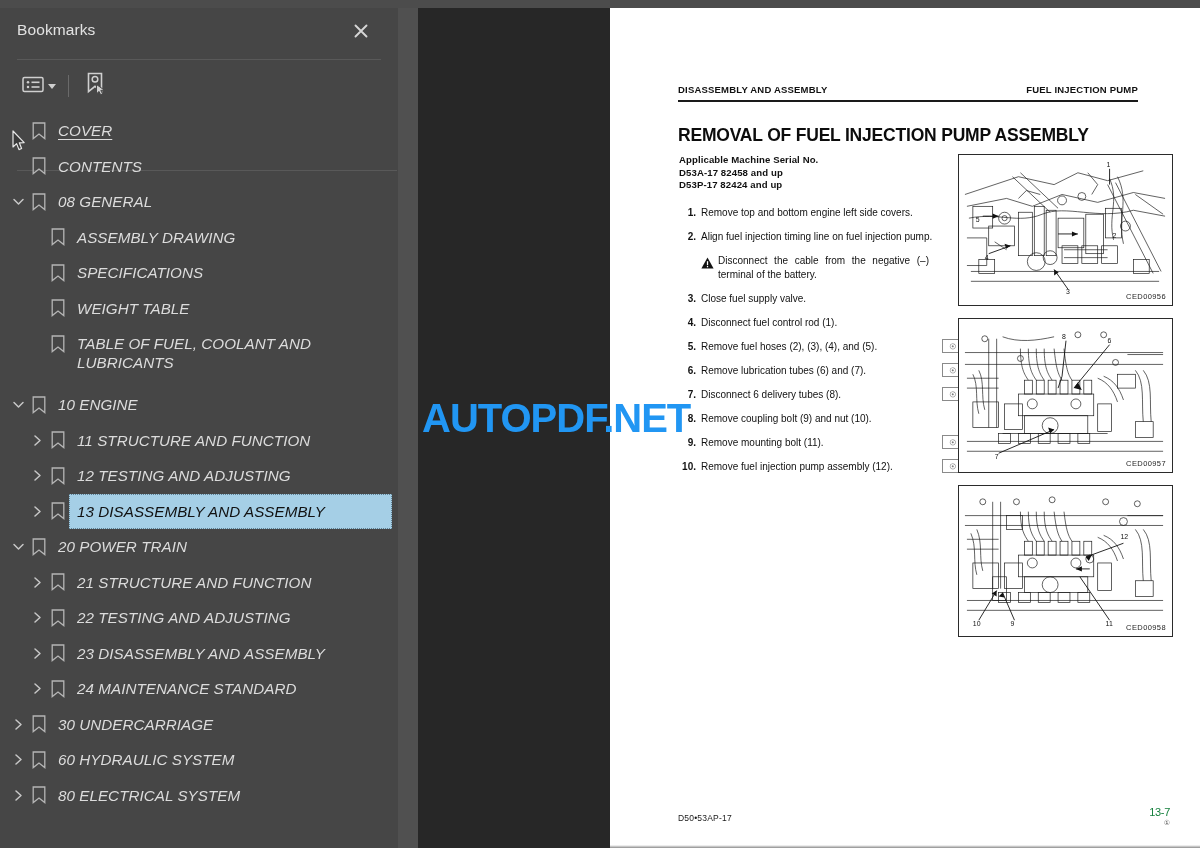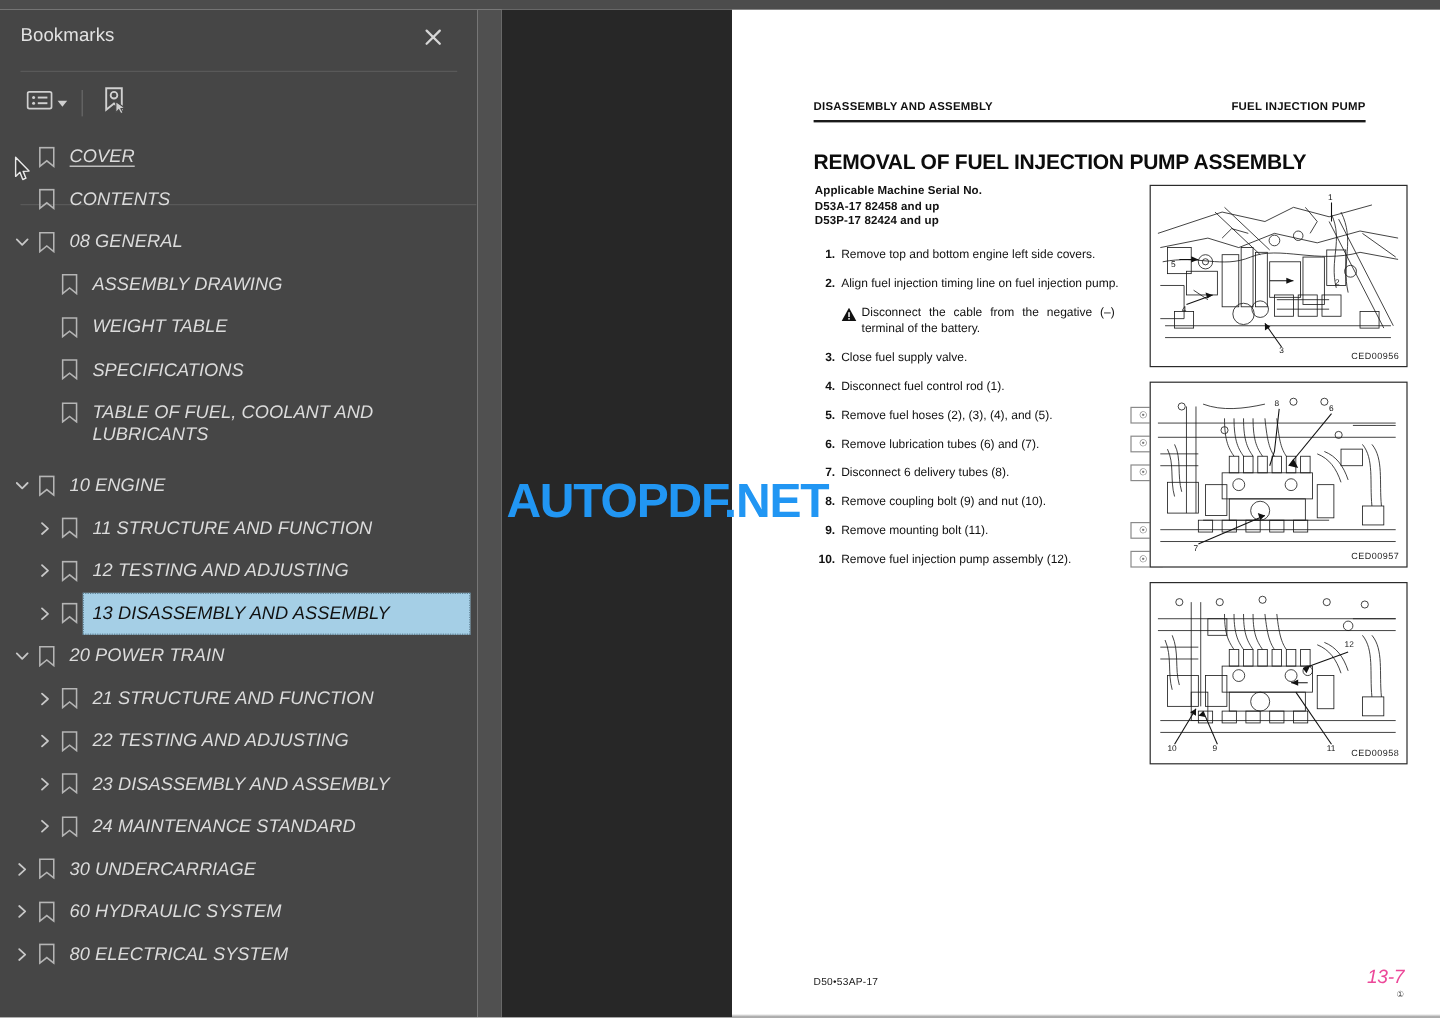--- a/index.html
+++ b/index.html
@@ -234,21 +234,21 @@
 
   .pg-footer-left {
     position: absolute; left: 68px; top: 805px;
     font-size: 8.5px; color: #1a1a1a; letter-spacing: .2px;
   }
   .pg-footer-right {
     position: absolute; right: 30px; top: 798px;
     text-align: right;
   }
   .pg-num {
-    font-size: 16px; color: #ec4899; letter-spacing: -.3px; font-style: italic;
+    font-size: 11px; color: #15803d; letter-spacing: -.3px;
   }
   .pg-rev {
     font-size: 7px; color: #555; margin-top: 1px;
   }
   .pg-shadow {
     position: absolute; left: 0; right: 0; bottom: 0; height: 3px;
     background: linear-gradient(to bottom, rgba(0,0,0,0) 0%, rgba(0,0,0,.45) 100%);
   }
 </style>
 </head>
@@ -337,30 +337,30 @@
           </span>
           <span class="label">ASSEMBLY DRAWING</span>
         </div>
         <div class="node lvl1">
           <span class="twisty empty"></span>
           <span class="bm-ico">
             <svg width="14" height="18" viewBox="0 0 14 18" aria-hidden="true">
               <path d="M1.2 1 h11.6 v15.6 l-5.8 -4.6 l-5.8 4.6 z" fill="none" stroke="#b5b5b5" stroke-width="1.3"></path>
             </svg>
           </span>
-          <span class="label">WEIGHT TABLE</span>
+          <span class="label">SPECIFICATIONS</span>
         </div>
         <div class="node lvl1">
           <span class="twisty empty"></span>
           <span class="bm-ico">
             <svg width="14" height="18" viewBox="0 0 14 18" aria-hidden="true">
               <path d="M1.2 1 h11.6 v15.6 l-5.8 -4.6 l-5.8 4.6 z" fill="none" stroke="#b5b5b5" stroke-width="1.3"></path>
             </svg>
           </span>
-          <span class="label">SPECIFICATIONS</span>
+          <span class="label">WEIGHT TABLE</span>
         </div>
         <div class="node lvl1 twoline">
           <span class="twisty empty"></span>
           <span class="bm-ico">
             <svg width="14" height="18" viewBox="0 0 14 18" aria-hidden="true">
               <path d="M1.2 1 h11.6 v15.6 l-5.8 -4.6 l-5.8 4.6 z" fill="none" stroke="#b5b5b5" stroke-width="1.3"></path>
             </svg>
           </span>
           <span class="label">TABLE OF FUEL, COOLANT AND LUBRICANTS</span>
         </div>

